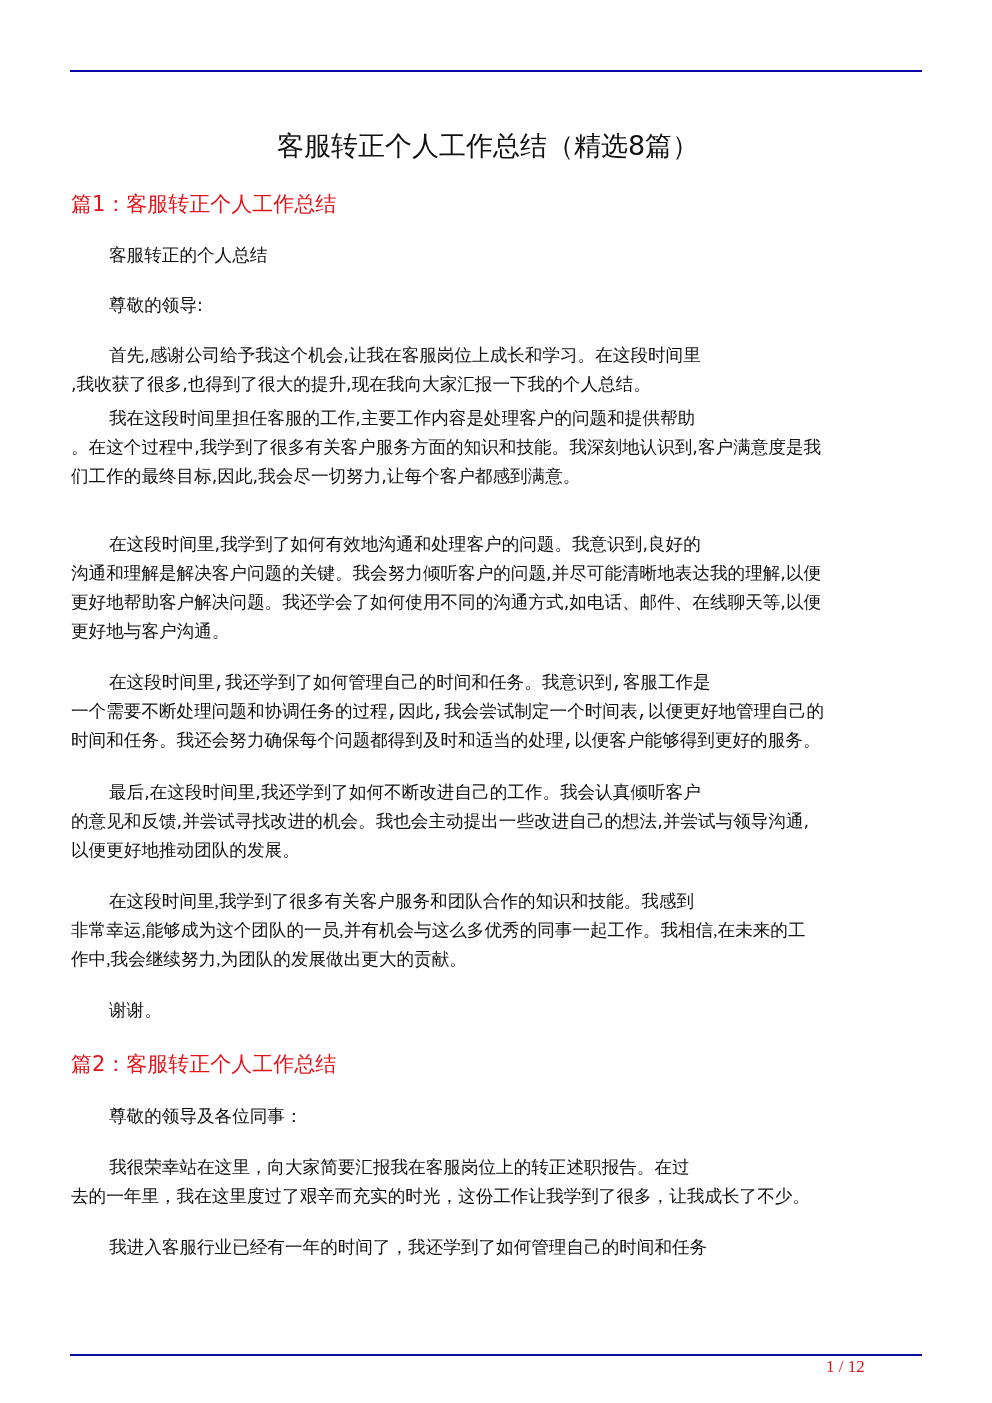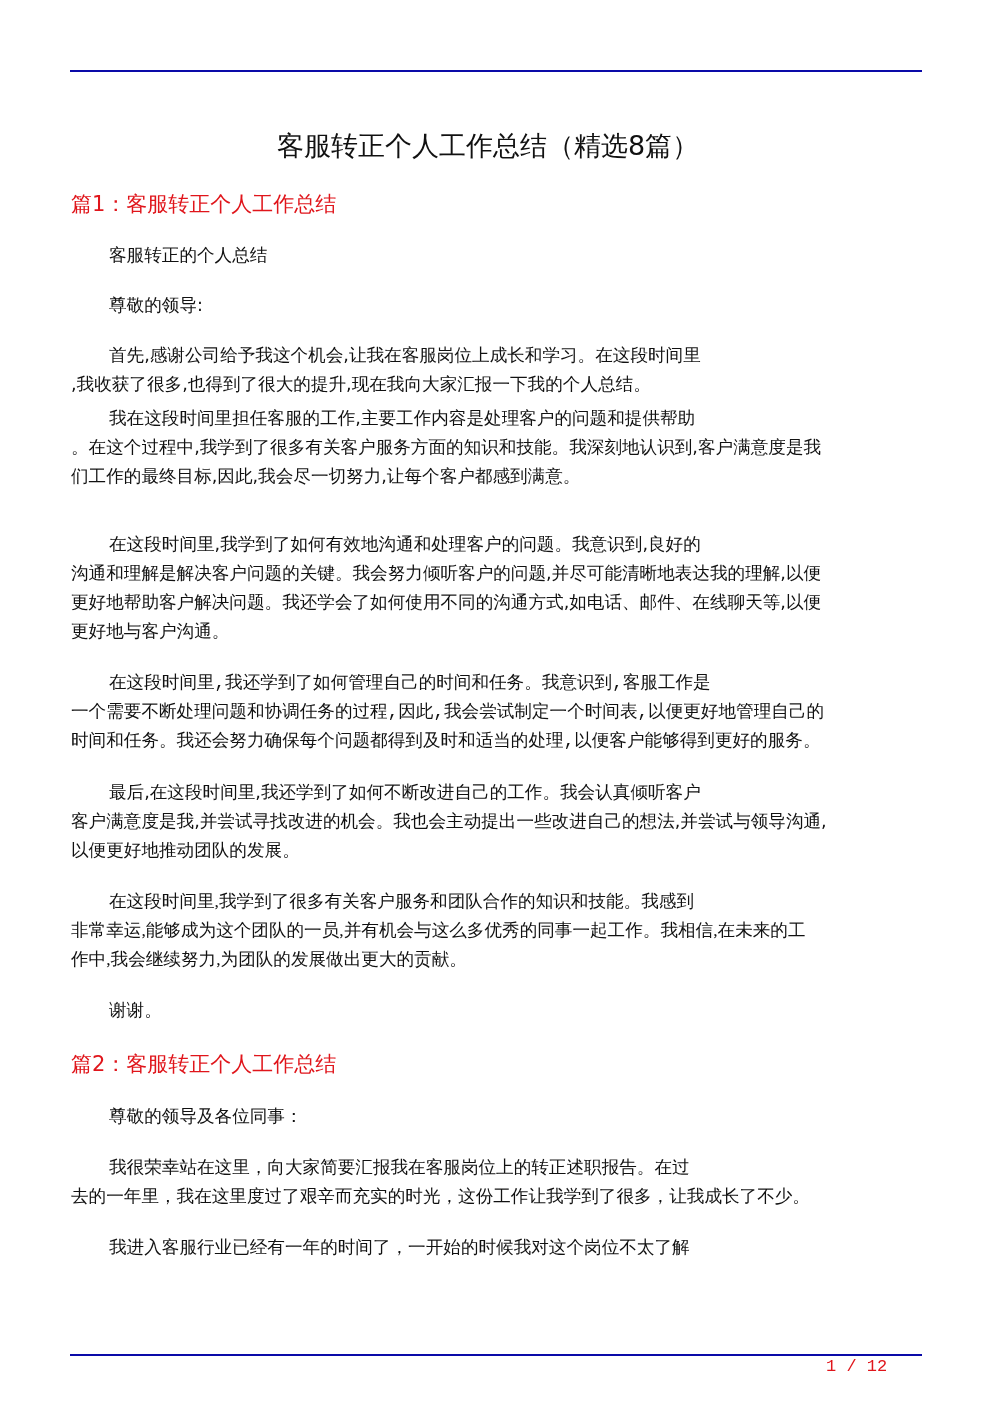--- a/index.html
+++ b/index.html
@@ -9,21 +9,21 @@
   .rule.top { top: 70px; }
   .rule.bottom { top: 1354px; }
   .title { position: absolute; top: 128px; left: 0; width: 976px; text-align: center;
            font-size: 27px; color: #111; letter-spacing: 0px; }
   .heading { position: absolute; left: 71px; font-size: 21px; color: #e0151b; }
   .para { position: absolute; left: 71px; width: 852px; font-size: 17.6px; line-height: 29px;
           color: #111; word-break: break-all; }
   .para .line { display: block; white-space: nowrap; }
   .para .first { padding-left: 38px; }
   .pagenum { position: absolute; top: 1357px; left: 826px; font-size: 17px; color: #e0151b;
-             font-family: Liberation Mono, monospace; }
+             font-family: Liberation Serif, serif; }
 </style>
 </head>
 <body>
 
 <div class="rule top"></div>
 
 <div class="title">客服转正个人工作总结（精选8篇）</div>
 
 <div class="heading" style="top:190px;">篇1：客服转正个人工作总结</div>
 
@@ -54,21 +54,21 @@
 </div>
 
 <div class="para" style="top:669px;font-family:Liberation Mono, monospace;">
   <span class="line first">在这段时间里,我还学到了如何管理自己的时间和任务。我意识到,客服工作是</span>
   <span class="line">一个需要不断处理问题和协调任务的过程,因此,我会尝试制定一个时间表,以便更好地管理自己的</span>
   <span class="line">时间和任务。我还会努力确保每个问题都得到及时和适当的处理,以便客户能够得到更好的服务。</span>
 </div>
 
 <div class="para" style="top:778px;">
   <span class="line first">最后,在这段时间里,我还学到了如何不断改进自己的工作。我会认真倾听客户</span>
-  <span class="line">客户满意度是我,并尝试寻找改进的机会。我也会主动提出一些改进自己的想法,并尝试与领导沟通,</span>
+  <span class="line">的意见和反馈,并尝试寻找改进的机会。我也会主动提出一些改进自己的想法,并尝试与领导沟通,</span>
   <span class="line">以便更好地推动团队的发展。</span>
 </div>
 
 <div class="para" style="top:887px;font-family:Liberation Serif, serif;">
   <span class="line first">在这段时间里,我学到了很多有关客户服务和团队合作的知识和技能。我感到</span>
   <span class="line">非常幸运,能够成为这个团队的一员,并有机会与这么多优秀的同事一起工作。我相信,在未来的工</span>
   <span class="line">作中,我会继续努力,为团队的发展做出更大的贡献。</span>
 </div>
 
 <div class="para" style="top:996px;">
@@ -80,17 +80,17 @@
 <div class="para" style="top:1102px;">
   <span class="line first">尊敬的领导及各位同事：</span>
 </div>
 
 <div class="para" style="top:1153px;">
   <span class="line first">我很荣幸站在这里，向大家简要汇报我在客服岗位上的转正述职报告。在过</span>
   <span class="line">去的一年里，我在这里度过了艰辛而充实的时光，这份工作让我学到了很多，让我成长了不少。</span>
 </div>
 
 <div class="para" style="top:1233px;">
-  <span class="line first">我进入客服行业已经有一年的时间了，一开始的时候我对这个岗位不太了解</span>
+  <span class="line first">我进入客服行业已经有一年的时间了，我还学到了如何管理自己的时间和任务</span>
 </div>
 
 <div class="rule bottom"></div>
 <div class="pagenum">1 / 12</div>
 
 </body></html>

